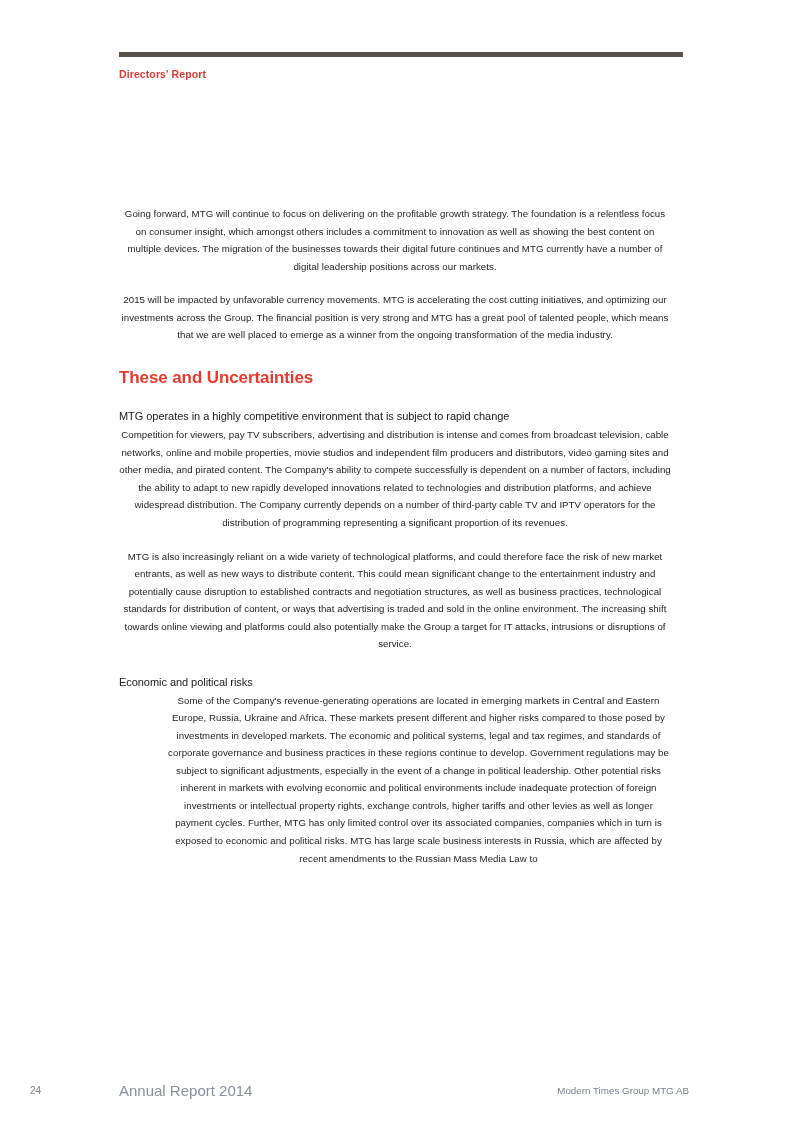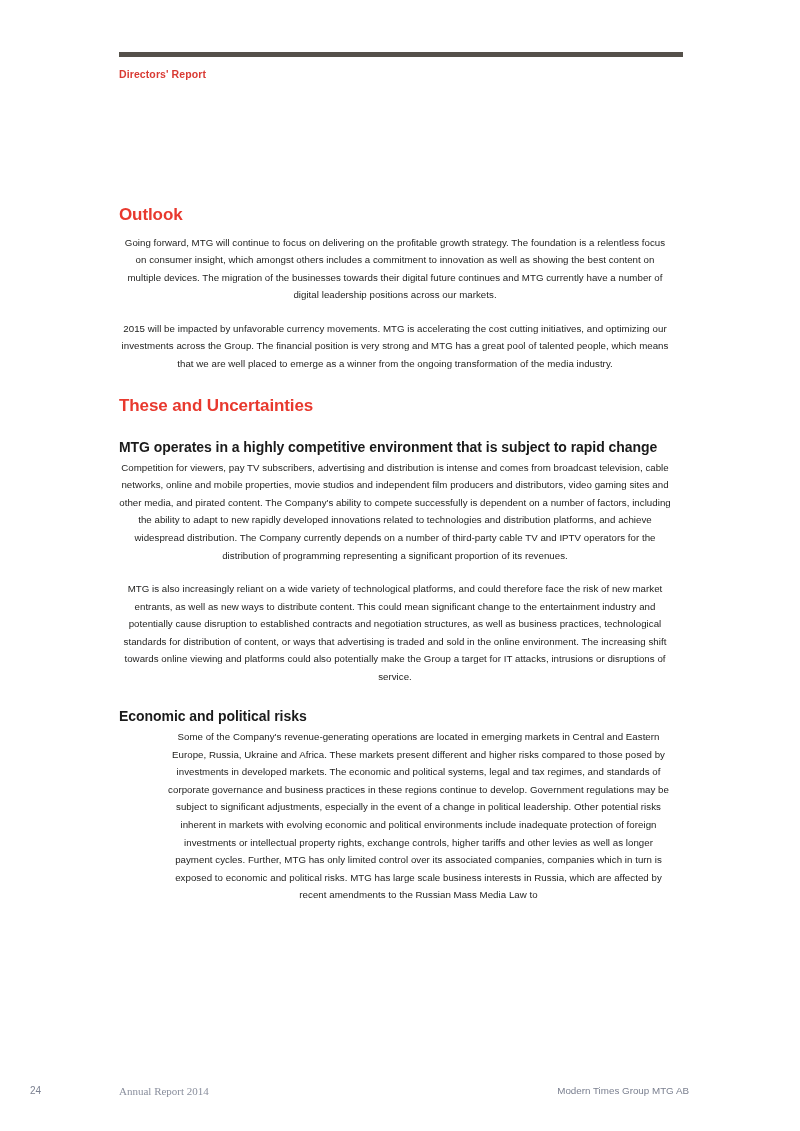--- a/index.html
+++ b/index.html
@@ -55,22 +55,22 @@
     color: #e8392e;
     margin: 0 0 9px 0;
     letter-spacing: -0.1px;
     line-height: 1.15;
   }
   h1.section-title.spaced-top {
     margin-top: 24px;
   }
 
   h2.sub-title {
-    font-size: 14px;
-    font-weight: bold;
+    font-size: 11px;
+    font-weight: normal;
     color: #1a1a1a;
     margin: 22px 0 2px 0;
     line-height: 1.35;
     letter-spacing: -0.05px;
   }
 
   p.body-text {
     font-size: 9.7px;
     line-height: 17.55px;
     color: #1d1d1b;
@@ -97,25 +97,24 @@
     top: 0;
     font-size: 10px;
     font-weight: normal;
     color: #7b8090;
     line-height: 14px;
   }
   .footer-report-label {
     position: absolute;
     left: 119px;
     top: 0;
-    font-size: 11px;
+    font-size: 15px;
     font-weight: normal;
     color: #8a8f9d;
     line-height: 14px;
-    font-family: Liberation Serif, serif;
   }
   .footer-company {
     position: absolute;
     right: 111px;
     top: 0;
     font-size: 9.8px;
     font-weight: normal;
     color: #7b8090;
     line-height: 14px;
   }
@@ -125,21 +124,20 @@
 
 <div class="page">
 
   <div class="header-zone">
     <div class="header-rule"></div>
     <div class="header-title">Directors' Report</div>
   </div>
 
   <div class="content">
 
-    <h1 class="section-title">Outlook</h1>
     <p class="body-text">Going forward, MTG will continue to focus on delivering on the profitable growth strategy. The foundation is a relentless focus on consumer insight, which amongst others includes a commitment to innovation as well as showing the best content on multiple devices. The migration of the businesses towards their digital future continues and MTG currently have a number of digital leadership positions across our markets.</p>
     <p class="body-text">2015 will be impacted by unfavorable currency movements. MTG is accelerating the cost cutting initiatives, and optimizing our investments across the Group. The financial position is very strong and MTG has a great pool of talented people, which means that we are well placed to emerge as a winner from the ongoing transformation of the media industry.</p>
 
     <h1 class="section-title spaced-top">These and Uncertainties</h1>
 
     <h2 class="sub-title">MTG operates in a highly competitive environment that is subject to rapid change</h2>
     <p class="body-text">Competition for viewers, pay TV subscribers, advertising and distribution is intense and comes from broadcast television, cable networks, online and mobile properties, movie studios and independent film producers and distributors, video gaming sites and other media, and pirated content. The Company's ability to compete successfully is dependent on a number of factors, including the ability to adapt to new rapidly developed innovations related to technologies and distribution platforms, and achieve widespread distribution. The Company currently depends on a number of third-party cable TV and IPTV operators for the distribution of programming representing a significant proportion of its revenues.</p>
     <p class="body-text">MTG is also increasingly reliant on a wide variety of technological platforms, and could therefore face the risk of new market entrants, as well as new ways to distribute content. This could mean significant change to the entertainment industry and potentially cause disruption to established contracts and negotiation structures, as well as business practices, technological standards for distribution of content, or ways that advertising is traded and sold in the online environment. The increasing shift towards online viewing and platforms could also potentially make the Group a target for IT attacks, intrusions or disruptions of service.</p>
 
     <h2 class="sub-title">Economic and political risks</h2>

